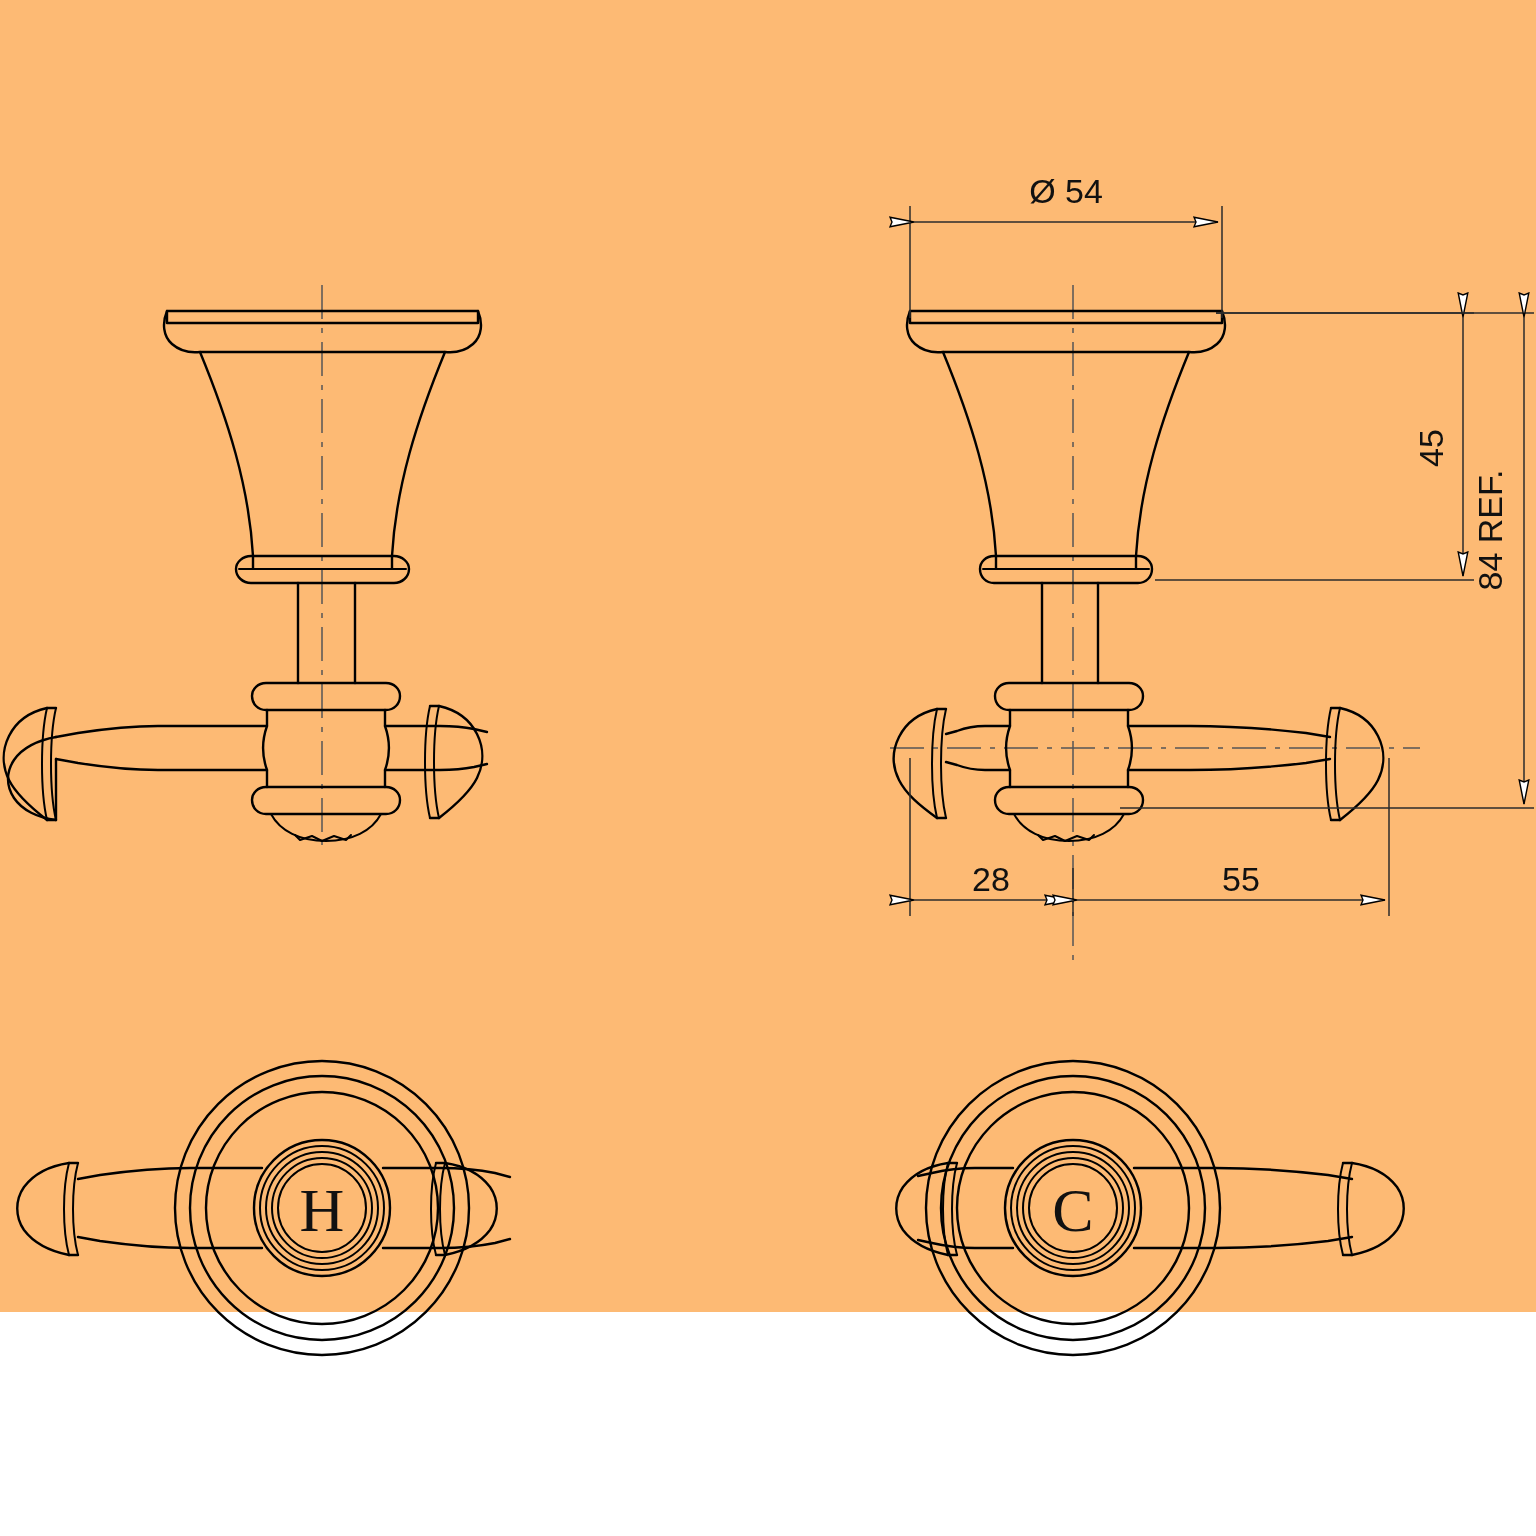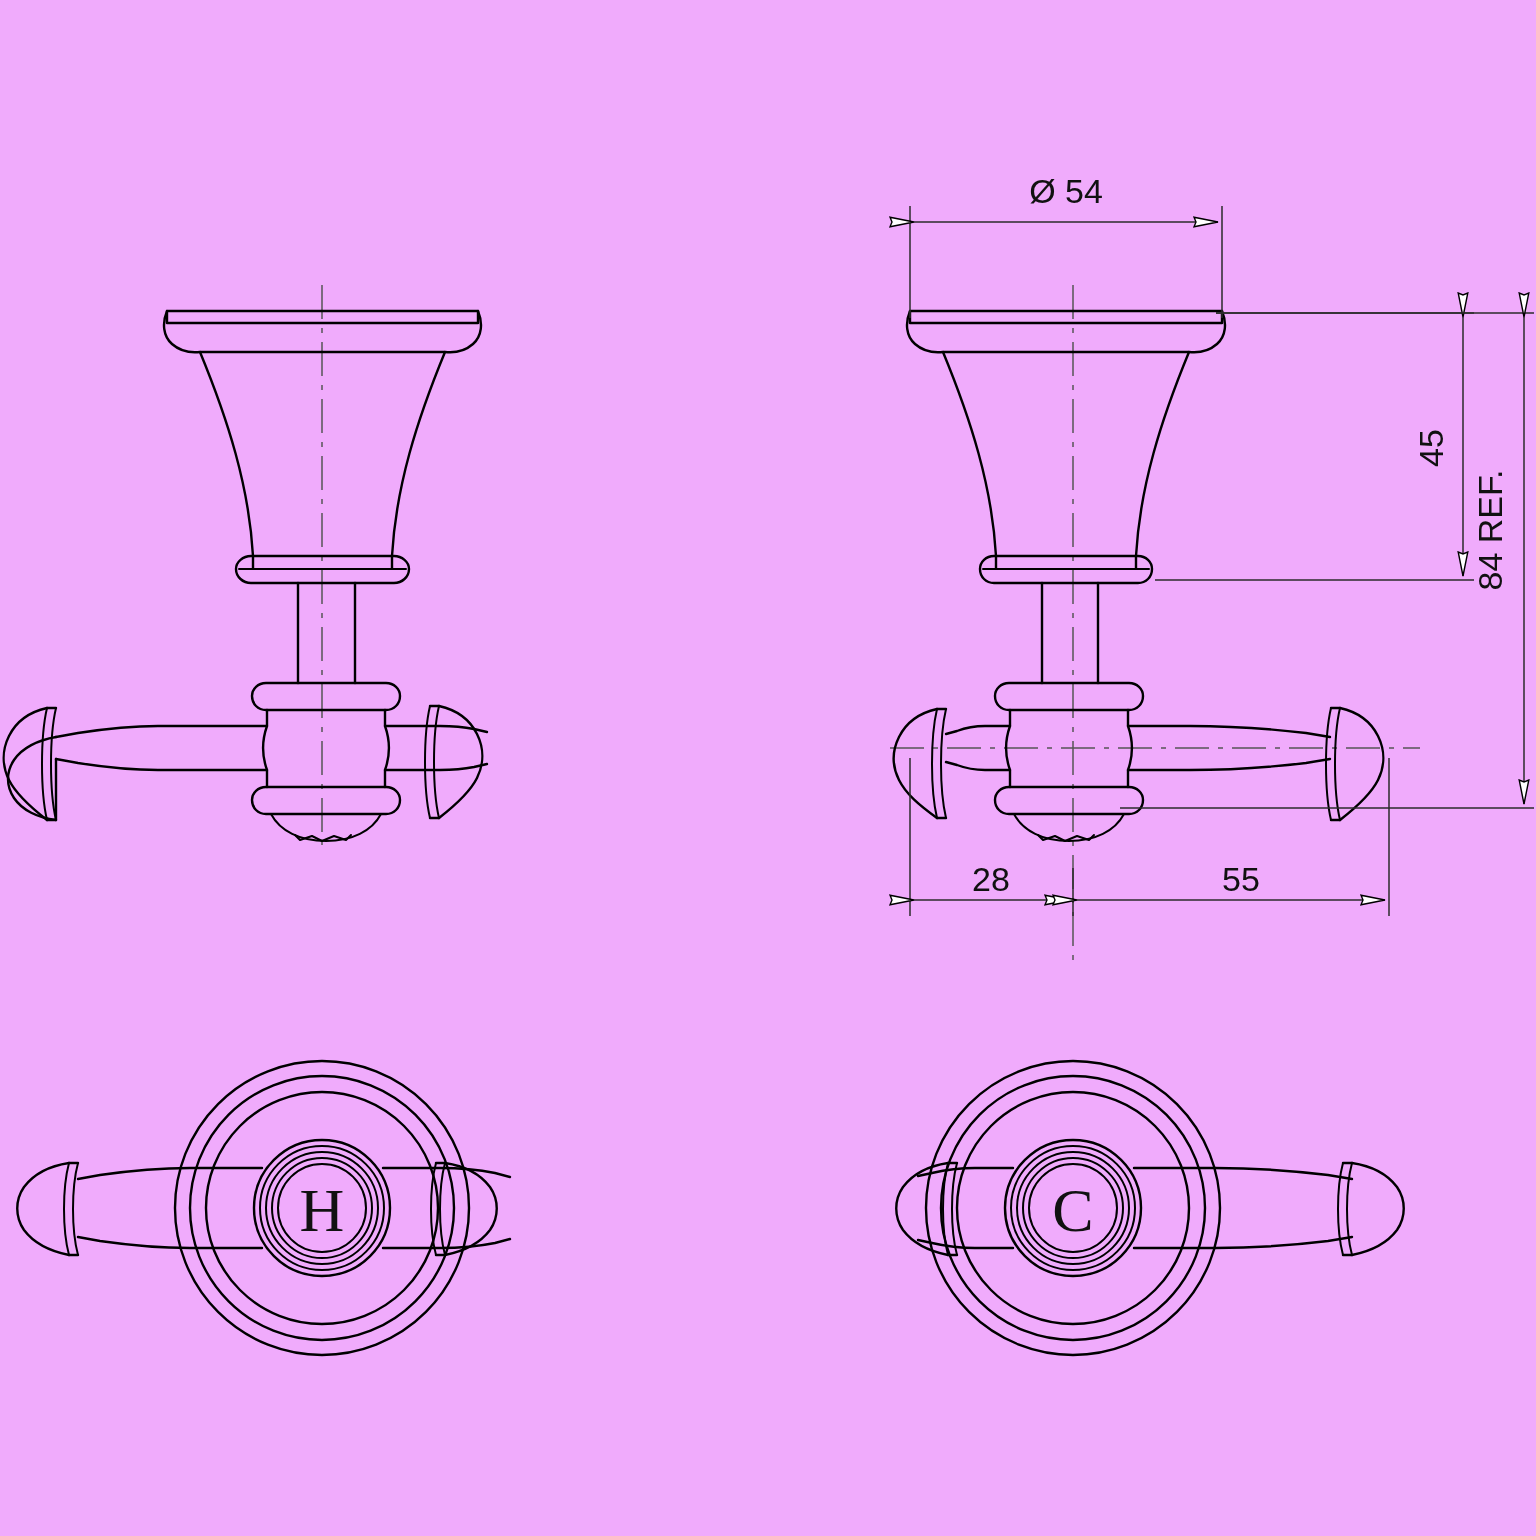--- a/index.html
+++ b/index.html
@@ -9,22 +9,22 @@
   }
   body {
     width: 1536px;
     height: 1536px;
     font-family: "Liberation Sans", sans-serif;
     overflow: hidden;
   }
   #drawing-root {
     position: relative;
     width: 1536px;
-    height: 1536px;
-    background: #f0abfc;
+    height: 1312px;
+    background: #fdba74;
   }
   svg#cad {
     display: block;
     width: 1536px;
     height: 1536px;
   }
   .obj     { fill: none; stroke: #000000; stroke-width: 2.4; stroke-linejoin: round; stroke-linecap: round; }
   .obj-thin{ fill: none; stroke: #000000; stroke-width: 2.0; stroke-linejoin: round; stroke-linecap: round; }
   .dim     { fill: none; stroke: #2b2b2b; stroke-width: 1.5; }
   .ext     { fill: none; stroke: #2b2b2b; stroke-width: 1.5; }

